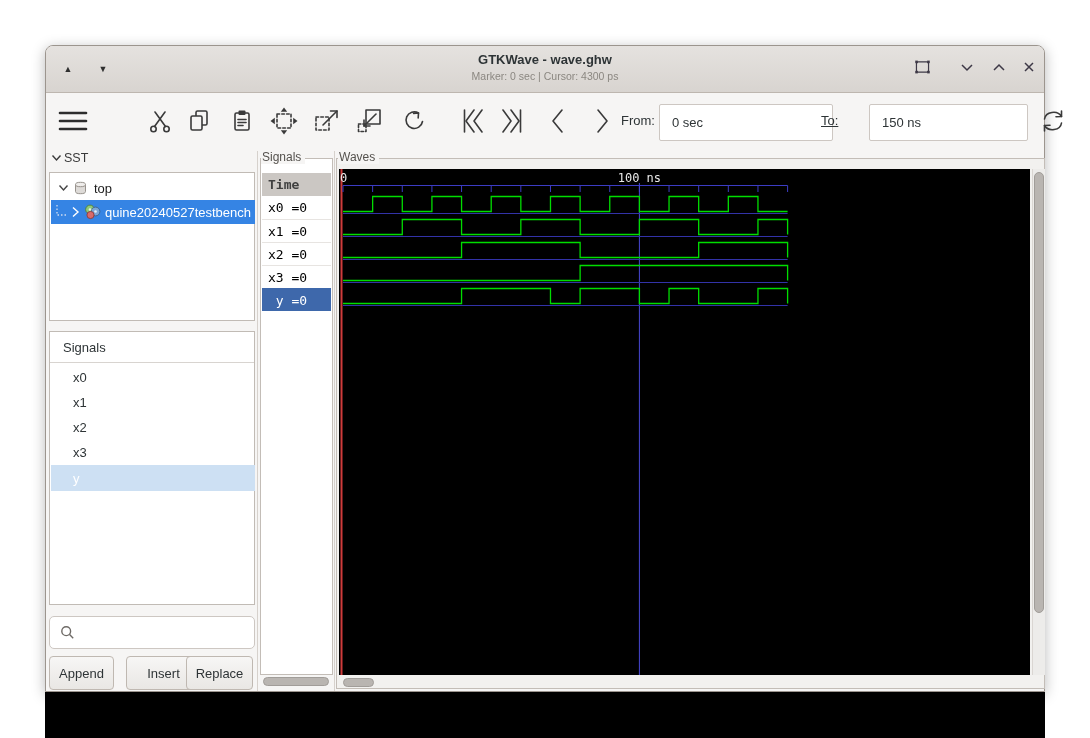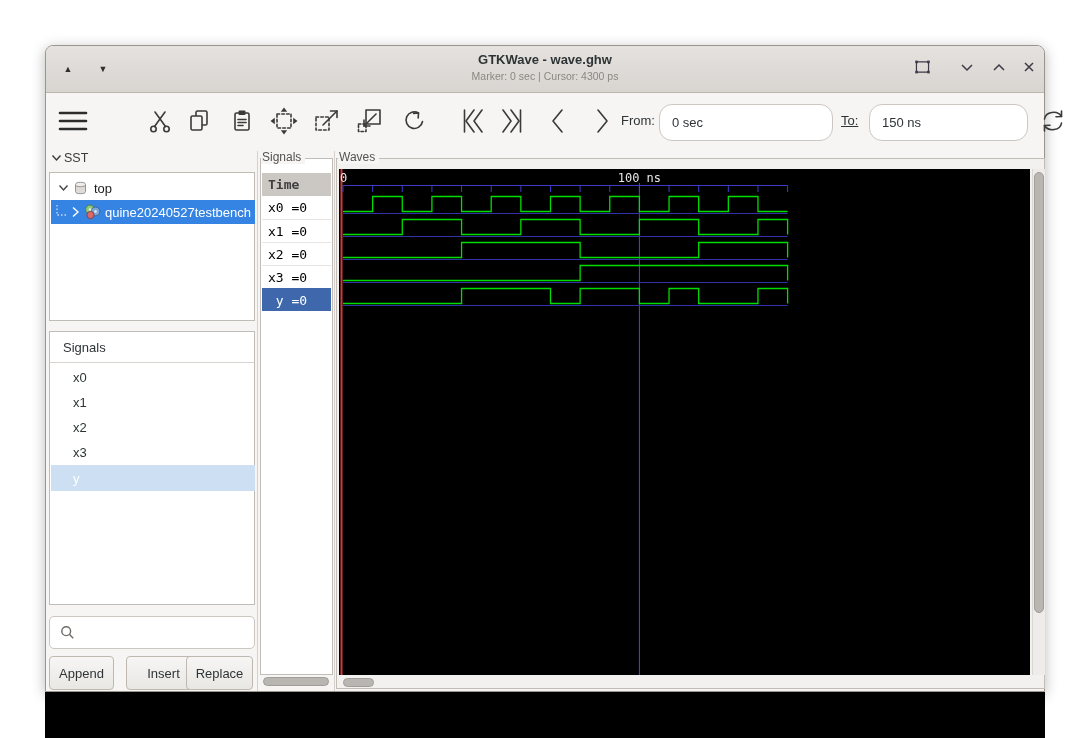--- a/index.html
+++ b/index.html
@@ -14,21 +14,21 @@
             border-bottom:1px solid #bdb6af;border-radius:7px 7px 0 0;}
   .tb-btn{display:flex;align-items:center;justify-content:center;color:#3d3846;cursor:default;}
   #title-main{left:0;top:6px;width:998px;text-align:center;font-size:13px;font-weight:700;color:#2e3436;}
   #title-sub{left:0;top:24px;width:998px;text-align:center;font-size:10.5px;color:#8b8781;}
   .shade{font-size:9px;color:#2f2f2f;}
   
   #toolbar{left:0;top:47px;width:970px;height:58px;background:#f6f5f4;}
   .icon-btn{position:absolute;width:34px;height:34px;top:11px;display:flex;align-items:center;justify-content:center;border-radius:4px;}
   .icon-btn svg{stroke:#3a3a3a;fill:none;stroke-width:1.6;stroke-linecap:round;stroke-linejoin:round;}
   .fld-label{position:absolute;top:20px;font-size:13px;color:#2e3436;}
-  .fld{position:absolute;top:11px;height:37px;border:1px solid #cdc7c2;border-radius:13px;background:#fff;
+  .fld{position:absolute;top:11px;height:37px;border:1px solid #cdc7c2;border-radius:2px;background:#fff;
        font-size:13px;color:#2e3436;padding:0 12px;font-family:"Liberation Sans",sans-serif;outline:none;}
   
   .splitter{width:1px;background:#d6d1cc;}
   .boxed{background:#fff;border:1px solid #c1bbb5;}
   .frame-label{font-size:12px;color:#55524e;background:#f6f5f4;padding:0 4px 0 1px;z-index:3;}
   .frame{border:1px solid #c3bdb7;}
   .mono{font-family:"DejaVu Sans Mono", monospace;}
   .tree-row{position:absolute;left:1px;width:204px;height:24px;display:flex;align-items:center;font-size:13px;color:#1c1c1c;overflow:hidden;white-space:nowrap;}
   .tree-row.sel{background:#3584e4;color:#fff;}
   .list-item{position:absolute;left:1px;width:204px;height:25px;display:flex;align-items:center;padding-left:22px;font-size:13px;color:#2e3436;}
@@ -164,21 +164,21 @@
           <polyline points="18,4 9,15 18,26"></polyline>
         </svg>
     </div>
     <div class="icon-btn" style="left:539px;">
       <svg width="28" height="30" viewBox="0 0 28 30">
           <polyline points="10,4 19,15 10,26"></polyline>
         </svg>
     </div>
     <div class="fld-label" style="left:575px;">From:</div>
     <input class="fld" style="left: 613px; width: 174px;" value="0 sec">
-    <div class="fld-label" style="left:795px;text-decoration:underline;">To:</div>
+    <div class="fld-label" style="left:775px;text-decoration:underline;">To:</div>
     <input class="fld" style="left: 823px; width: 159px;" value="150 ns">
     <div class="icon-btn" style="left:990px;">
       <svg width="30" height="30" viewBox="0 0 30 30">
         <path d="M6.5 13 A 9 7.5 0 0 1 23.5 10.5"></path>
           <polyline points="23.5,5 23.5,10.5 18,10.8" fill="none"></polyline>
         <path d="M23.5 17 A 9 7.5 0 0 1 6.5 19.5"></path>
           <polyline points="6.5,25 6.5,19.5 12,19.2" fill="none"></polyline>
       </svg>
     </div>
   </div>

